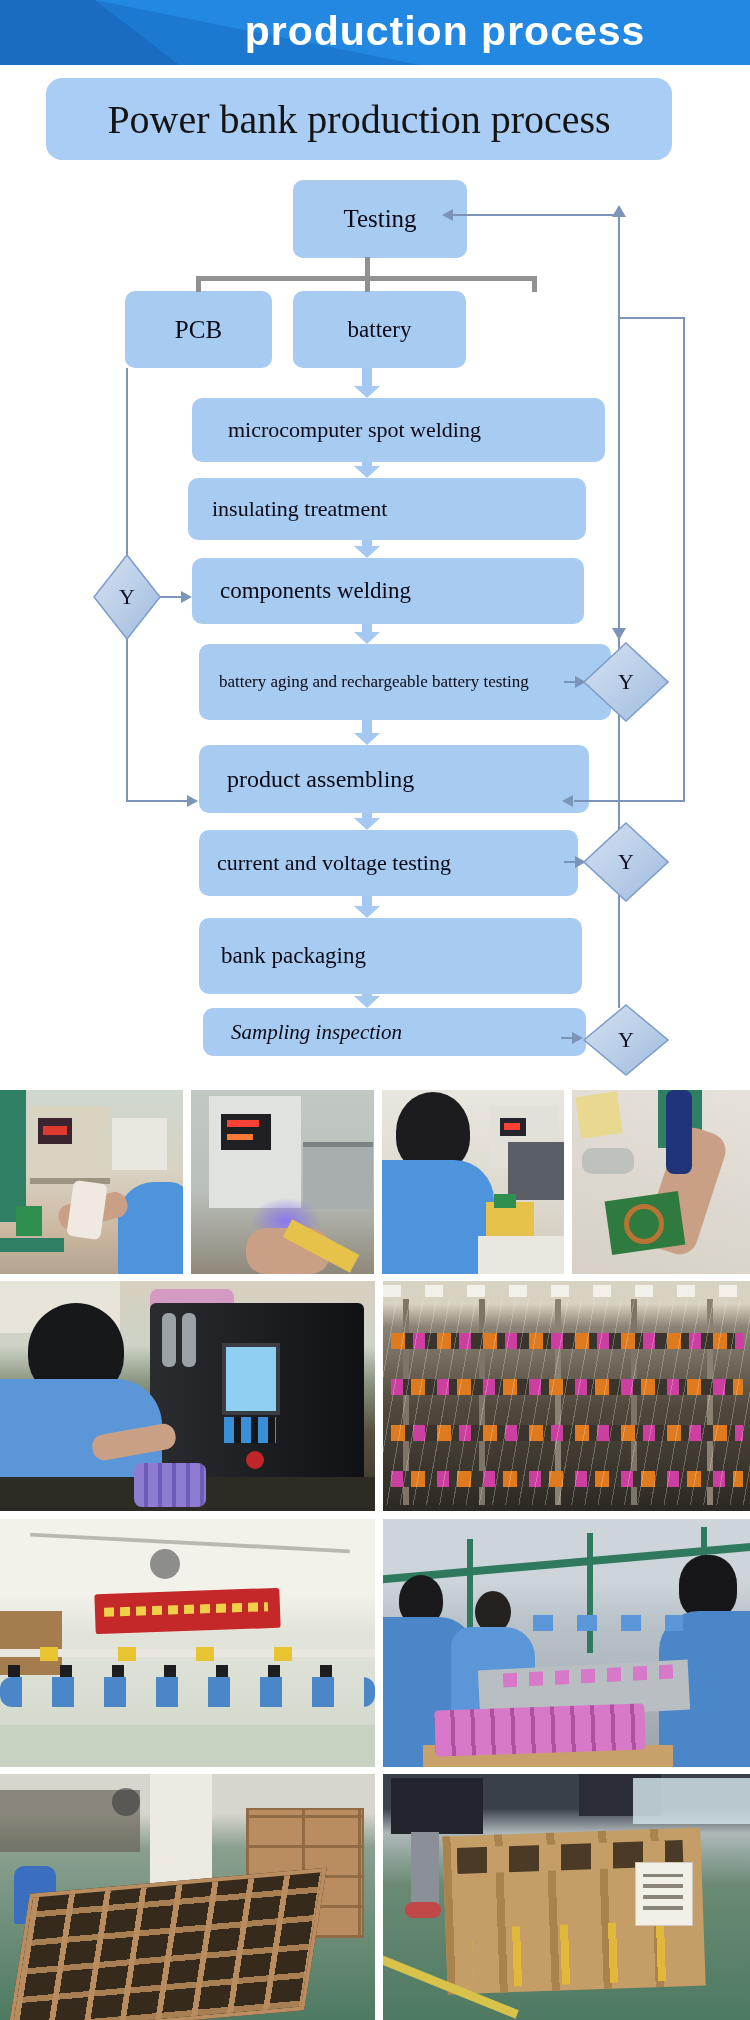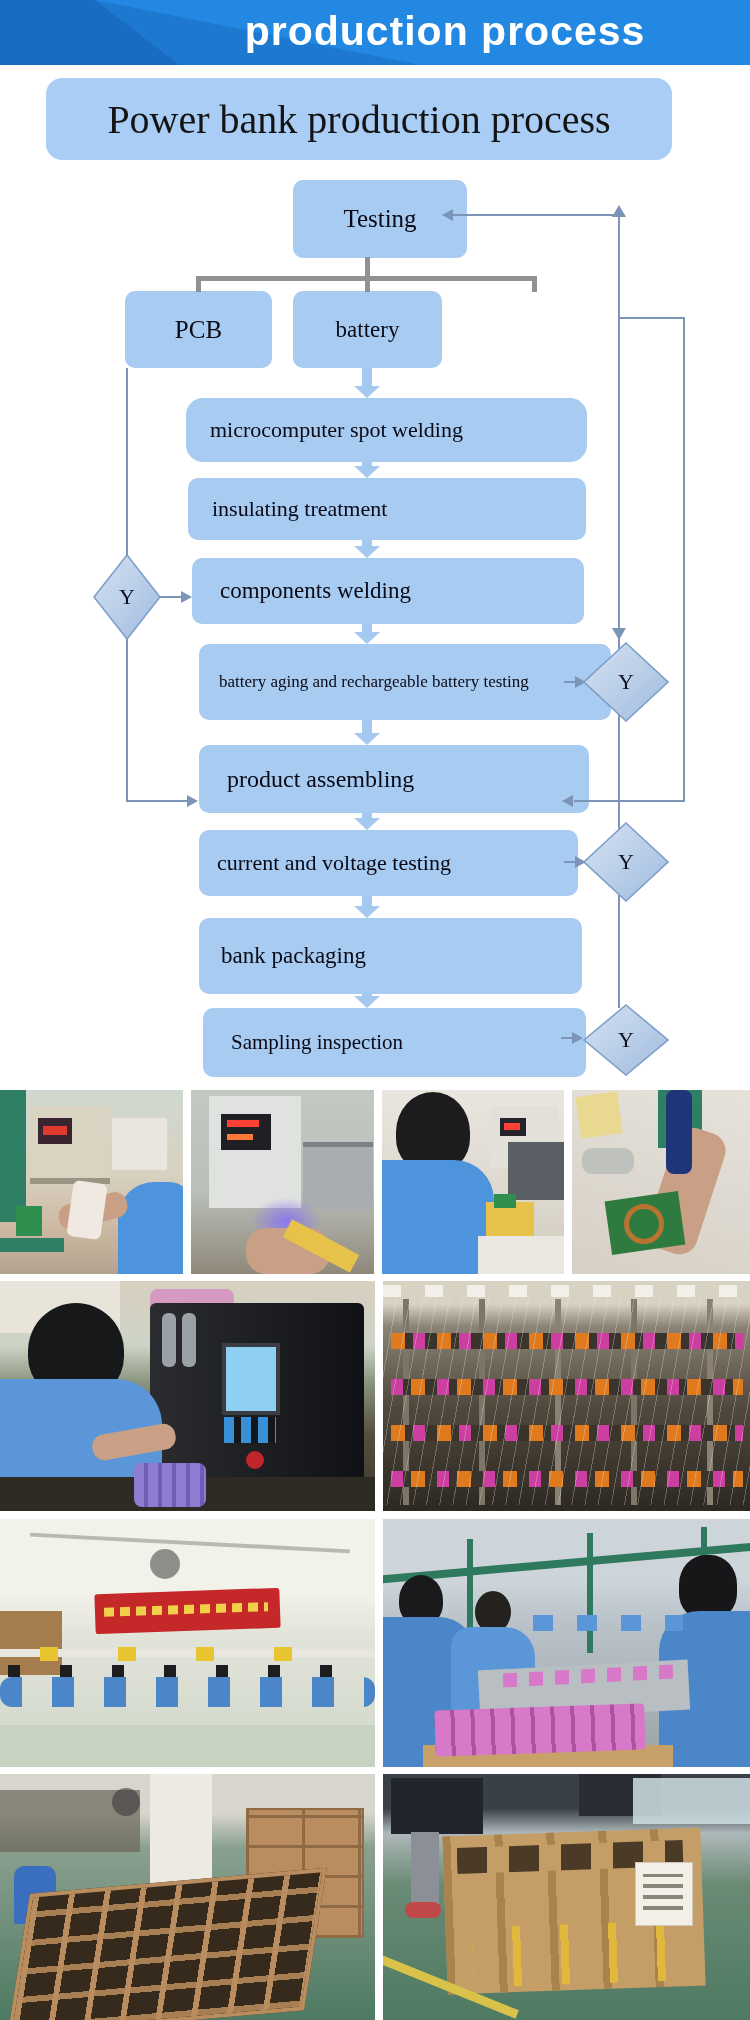--- a/index.html
+++ b/index.html
@@ -50,29 +50,29 @@
   <div id="banner">
     <div class="wedge-dark"></div>
     <div class="wedge-mid"></div>
     <div class="txt">production process</div>
   </div>
 
   <div id="heading">Power bank production process</div>
 
   <div class="nb ctr" style="left:293px;top:180px;width:174px;height:78px;font-size:25px;">Testing</div>
   <div class="nb ctr" style="left:125px;top:291px;width:147px;height:77px;font-size:25px;">PCB</div>
-  <div class="nb ctr" style="left:293px;top:291px;width:149px;height:77px;font-size:23px;">battery</div>
-  <div class="nb" style="left:186px;top:398px;width:377px;height:64px;font-size:22px;padding-left:24px;border-radius:17px;">microcomputer spot welding</div>
+  <div class="nb ctr" style="left:293px;top:291px;width:173px;height:77px;font-size:23px;">battery</div>
+  <div class="nb" style="left:192px;top:398px;width:377px;height:64px;font-size:22px;padding-left:36px;">microcomputer spot welding</div>
   <div class="nb" style="left:188px;top:478px;width:374px;height:62px;font-size:22px;padding-left:24px;">insulating treatment</div>
   <div class="nb" style="left:192px;top:558px;width:364px;height:66px;font-size:23px;padding-left:28px;">components welding</div>
   <div class="nb" style="left:199px;top:644px;width:362px;height:76px;font-size:17px;padding:0 30px 0 20px;line-height:1.55;">battery aging and rechargeable battery testing</div>
   <div class="nb" style="left:199px;top:745px;width:362px;height:68px;font-size:24px;padding-left:28px;">product assembling</div>
   <div class="nb" style="left:199px;top:830px;width:361px;height:66px;font-size:22px;padding-left:18px;text-align:center;">current and voltage testing</div>
   <div class="nb" style="left:199px;top:918px;width:361px;height:76px;font-size:23px;padding-left:22px;">bank packaging</div>
-  <div class="nb" style="left:203px;top:1008px;width:355px;height:69px;font-size:21px;padding-left:28px;">Sampling inspection</div>
+  <div class="nb" style="left:203px;top:1008px;width:355px;height:48px;font-size:21px;padding-left:28px;font-style:italic;">Sampling inspection</div>
 
   <div class="gr" style="left:365px;top:257px;width:5px;height:21px;"></div>
   <div class="gr" style="left:196px;top:276px;width:341px;height:5px;"></div>
   <div class="gr" style="left:196px;top:276px;width:5px;height:16px;"></div>
   <div class="gr" style="left:365px;top:276px;width:5px;height:16px;"></div>
   <div class="gr" style="left:532px;top:276px;width:5px;height:16px;"></div>
 
   <div class="fat-arrow" style="left:354px;top:368px;height:30px;">
       <i class="stem"></i>
       <i class="head"></i>

